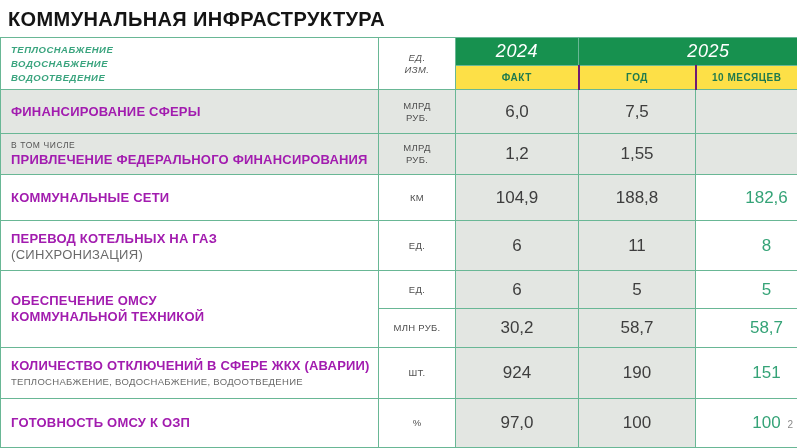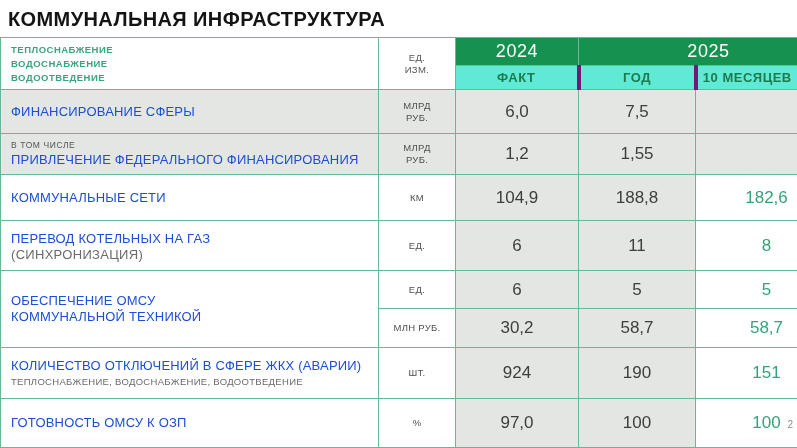--- a/index.html
+++ b/index.html
@@ -34,21 +34,21 @@
   col.c-god   { width: 117px; }
   col.c-m10   { width: 102px; }
 
   table.infra td, table.infra th {
     border: 1px solid #69b795;
     vertical-align: middle;
     overflow: hidden;
   }
 
   
-  tr.band-row { height: 28px; }
+  tr.band-row { height: 28px; font-style: italic; }
   tr.sub-row  { height: 24px; }
   td.corner {
     background: #ffffff;
     padding: 4px 0 4px 10px;
     vertical-align: middle;
   }
   .corner-line {
     font-size: 9.5px;
     font-weight: 600;
     color: #3aa47e;
@@ -69,29 +69,29 @@
   th.year-band {
     background: #17914f;
     color: #ffffff;
     font-size: 18px;
     font-weight: 500;
     letter-spacing: 0.6px;
     text-align: center;
   }
   th.band-2025 { border-left: 2px solid #ffffff; padding-left: 41px; }
   th.subhead {
-    background: #5eead4;
+    background: #fde047;
     color: #1f7a4e;
-    font-size: 13px;
+    font-size: 10px;
     font-weight: 700;
     letter-spacing: 0.5px;
     text-align: center;
     border-bottom: 1px solid #69b795;
   }
-  th.subhead + th.subhead { border-left: 4px solid #701a75; }
+  th.subhead + th.subhead { border-left: 2px solid #701a75; }
 
   
   td.label { text-align: left; padding: 3px 6px 3px 10px; background: #ffffff; }
   td.unit {
     text-align: center;
     font-size: 9.5px;
     font-weight: 500;
     color: #4f4f4f;
     letter-spacing: 0.3px;
     white-space: pre-line;
@@ -105,22 +105,22 @@
     color: #3e3e3e;
     background: #ffffff;
   }
   td.val.shaded { background: #e3e6e2; }
   td.val.green { color: #35a377; padding-left: 40px; }
 
   tr.grayrow td { background: #e3e6e2; }
 
   .lbl {
     font-size: 13px;
-    font-weight: 400;
-    color: #1d4ed8;
+    font-weight: 700;
+    color: #a21caf;
     letter-spacing: 0.2px;
     line-height: 16px;
     white-space: pre-line;
   }
   .pre {
     font-size: 8.5px;
     font-weight: 500;
     color: #555555;
     letter-spacing: 0.6px;
     line-height: 10px;

